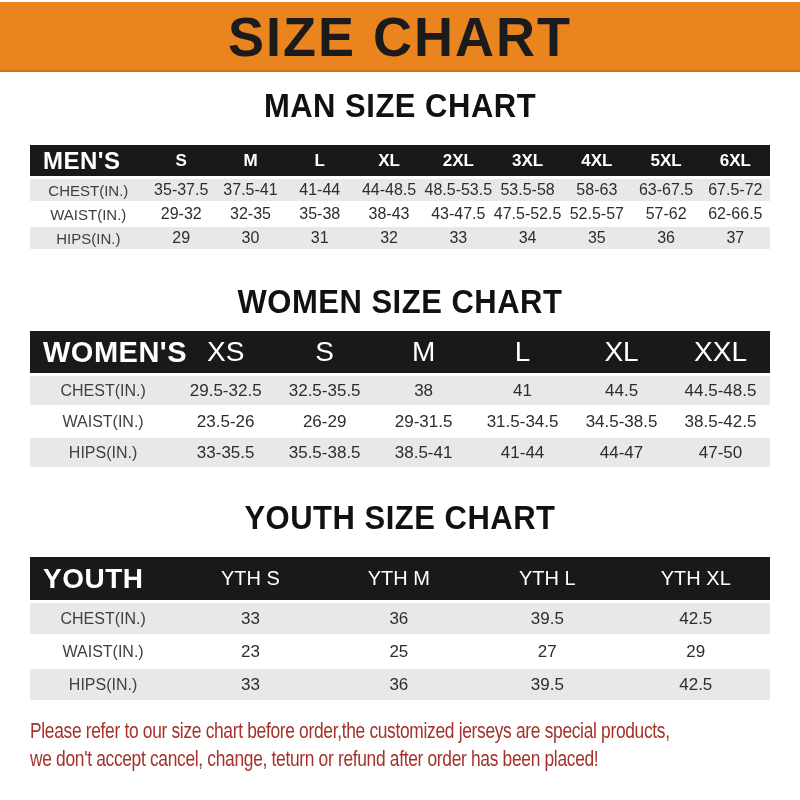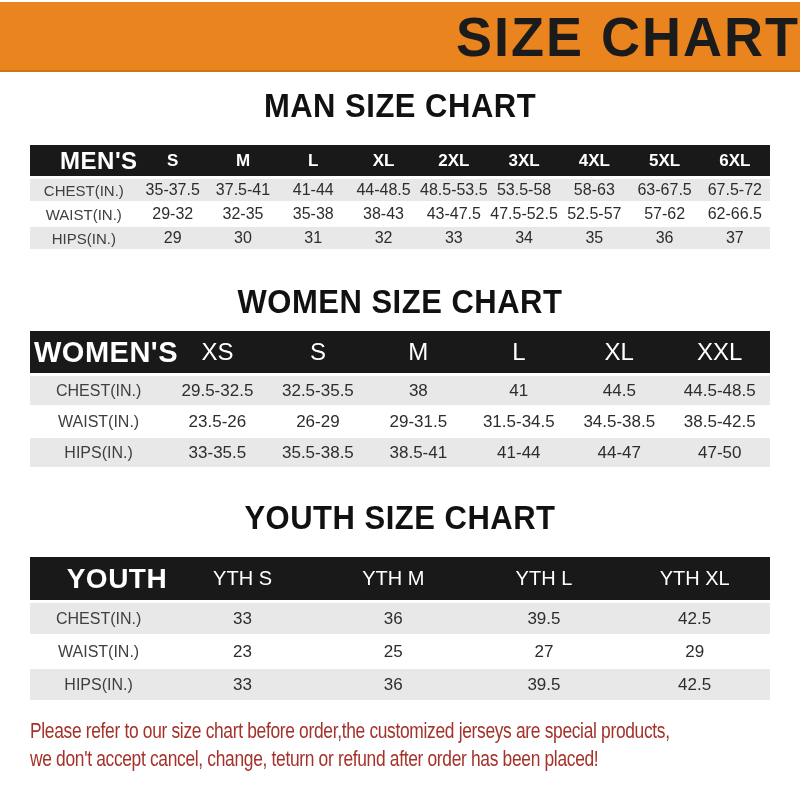--- a/index.html
+++ b/index.html
@@ -6,21 +6,21 @@
   body{
     width:800px;height:800px;overflow:hidden;background:#ffffff;
     font-family:"Liberation Sans","DejaVu Sans",sans-serif;
     -webkit-font-smoothing:antialiased;
   }
   .page{width:800px;height:800px;position:relative;background:#fff;}
 
   
   .banner{
     width:800px;height:70px;margin-top:2px;
-    display:flex;align-items:center;justify-content:flex-end;
+    display:flex;align-items:center;justify-content:center;
     border-bottom:2px solid rgba(150,90,10,.35);
     box-sizing:border-box;
   }
   .banner h1{
     margin:0;font-size:54px;font-weight:800;letter-spacing:2px;
     color:#1b1b1b;transform:scaleY(1.04);
   }
 
   
   .section-heading{
@@ -39,39 +39,39 @@
   }
   .tbl-men{margin-top:20px;}
   .tbl-women{margin-top:11px;}
   .tbl-youth{margin-top:21px;}
 
   thead th{
     background:#191919;color:#fff;text-align:center;vertical-align:middle;
     border-bottom:3px solid #fff;padding:0;
   }
   th.row-label-head{
-    text-align:right;padding-left:4px;font-weight:800;letter-spacing:0.5px;
+    text-align:left;padding-left:13px;font-weight:800;letter-spacing:0.5px;
   }
   tbody td{
     text-align:center;vertical-align:middle;color:#2d2d2d;
     border-bottom:2px solid #fff;padding:0;
   }
   tbody tr:nth-child(odd) td{background:#E8E8E8;}
   tbody tr:nth-child(even) td{background:#FFFFFF;}
   td.row-label{color:#404040;}
 
   
   .tbl-men thead th{height:31px;font-size:17px;font-weight:700;}
   .tbl-men th.row-label-head{font-size:24px;}
   .tbl-men thead th:first-child{width:14%;}
   .tbl-men tbody td{height:22px;font-size:16px;}
   .tbl-men td.row-label{font-size:15px;}
 
   
-  .tbl-women thead th{height:42px;font-size:24px;font-weight:400;}
+  .tbl-women thead th{height:42px;font-size:28px;font-weight:400;}
   .tbl-women th.row-label-head{font-size:29px;font-weight:800;}
   .tbl-women thead th:first-child{width:18%;}
   .tbl-women tbody td{height:29px;font-size:17px;}
   .tbl-women td.row-label{font-size:16px;}
 
   
   .tbl-youth thead th{height:43px;font-size:20px;font-weight:400;}
   .tbl-youth th.row-label-head{font-size:28px;font-weight:800;}
   .tbl-youth thead th:first-child{width:18%;}
   .tbl-youth tbody td{height:31px;font-size:17px;}

